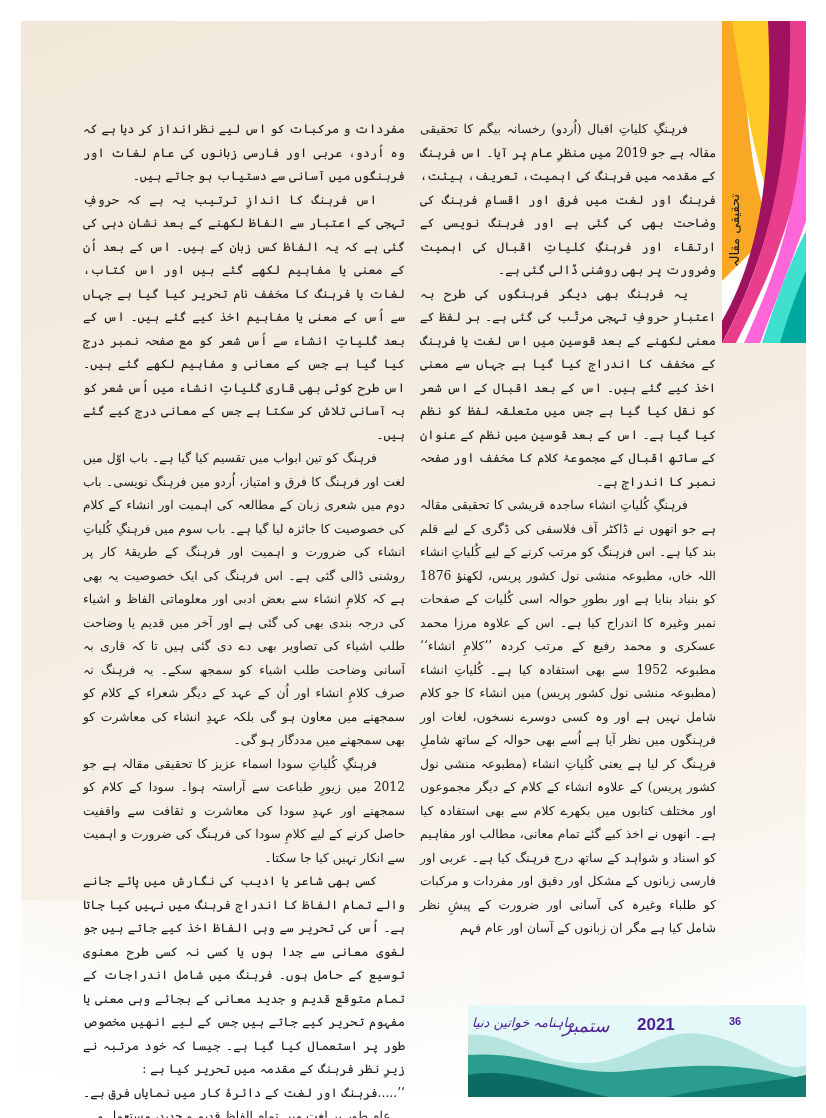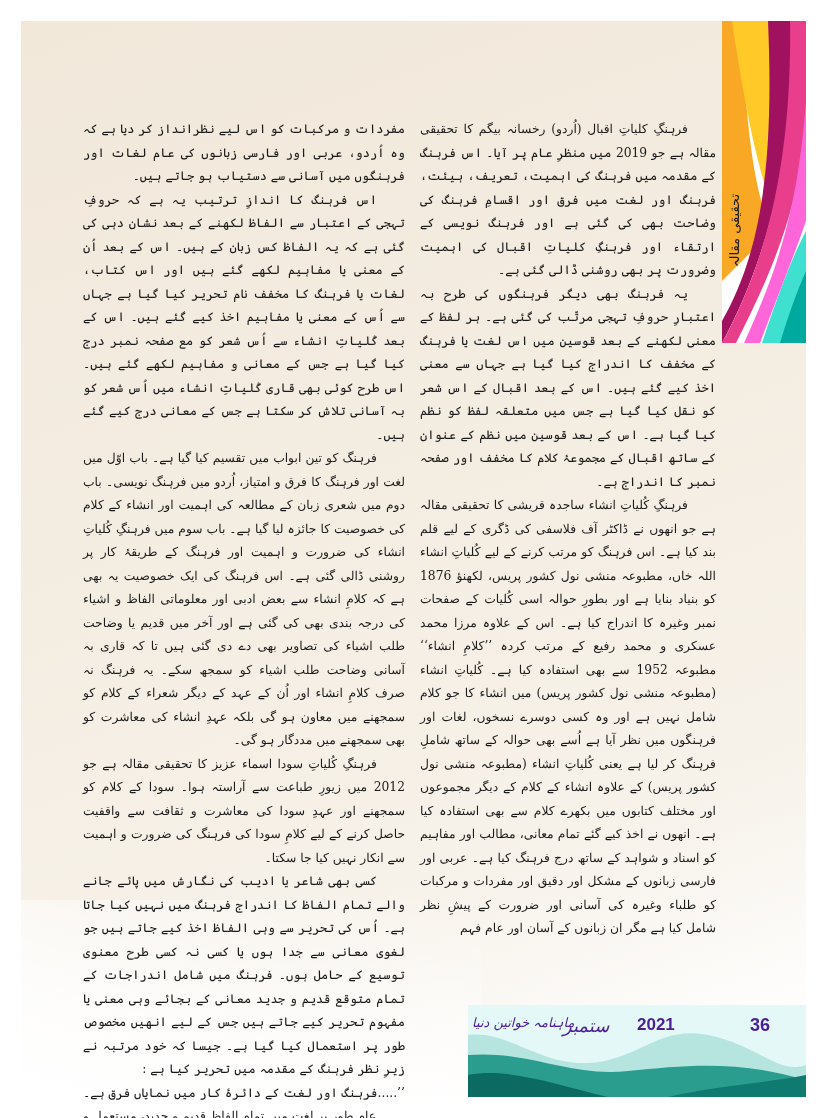--- a/index.html
+++ b/index.html
@@ -14,26 +14,26 @@
   .ribbon-label { position:absolute; left:727px; top:180px; width:28px; height:100px;
     writing-mode: vertical-rl; transform: rotate(180deg); font-size:13px; color:#1a1a1a; text-align:center;
     font-family:"DejaVu Serif", serif; direction:rtl; }
   .col { position:absolute; direction:rtl; text-align:justify; color:#1b1b1b;
     font-family:"DejaVu Serif", serif; font-size:12.3px; line-height:23.5px; }
   .col p { margin:0; }
   .col p.indent { text-indent:28px; }
   .col-right { left:420px; top:118px; width:296px; }
   .col-left { left:83px; top:118px; width:322px; }
   .quote { text-align:center; }
-  .quote-line { text-align:left; }
+  .quote-line { text-align:center; }
   
   .footer { position:absolute; left:468px; top:1005px; width:338px; height:92px; overflow:hidden; background:#e4f8f7; }
   .footer svg { position:absolute; left:0; top:0; }
   .footer-text { position:absolute; top:10px; height:24px; font-size:15px; color:#4c1d95; }
-  .f-page { left:282px; font-family:"Liberation Sans", sans-serif; font-weight:bold; font-size:18px; }
+  .f-page { left:261px; font-family:"Liberation Sans", sans-serif; font-weight:bold; font-size:11px; }
   .f-year { left:152px; font-family:"Liberation Sans", sans-serif; font-weight:bold; font-size:17px;margin-left:17px; }
   .f-month { left:95px; font-family:"DejaVu Serif", serif; font-size:18px; font-style:italic; }
   .f-mag { left:4px; font-family:"DejaVu Serif", serif; font-size:13px; font-style:italic; }
 </style>
 </head>
 <body>
 
 <div class="page-bg"></div>
 <div class="fade-bottom"></div>
 

